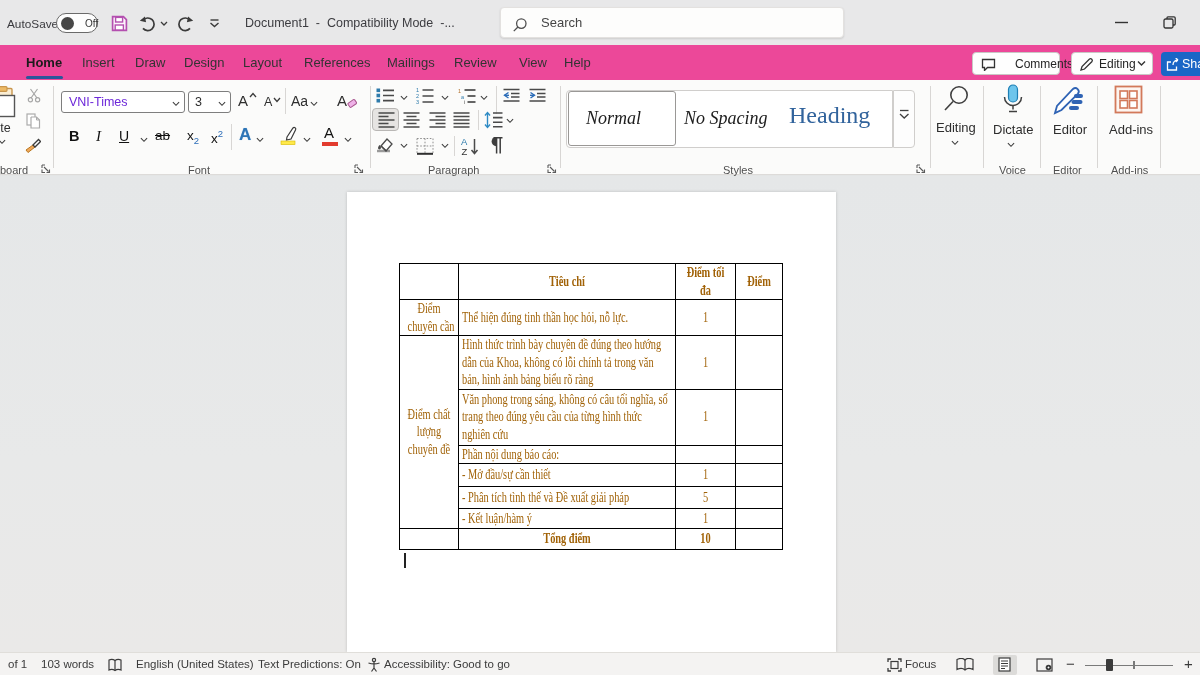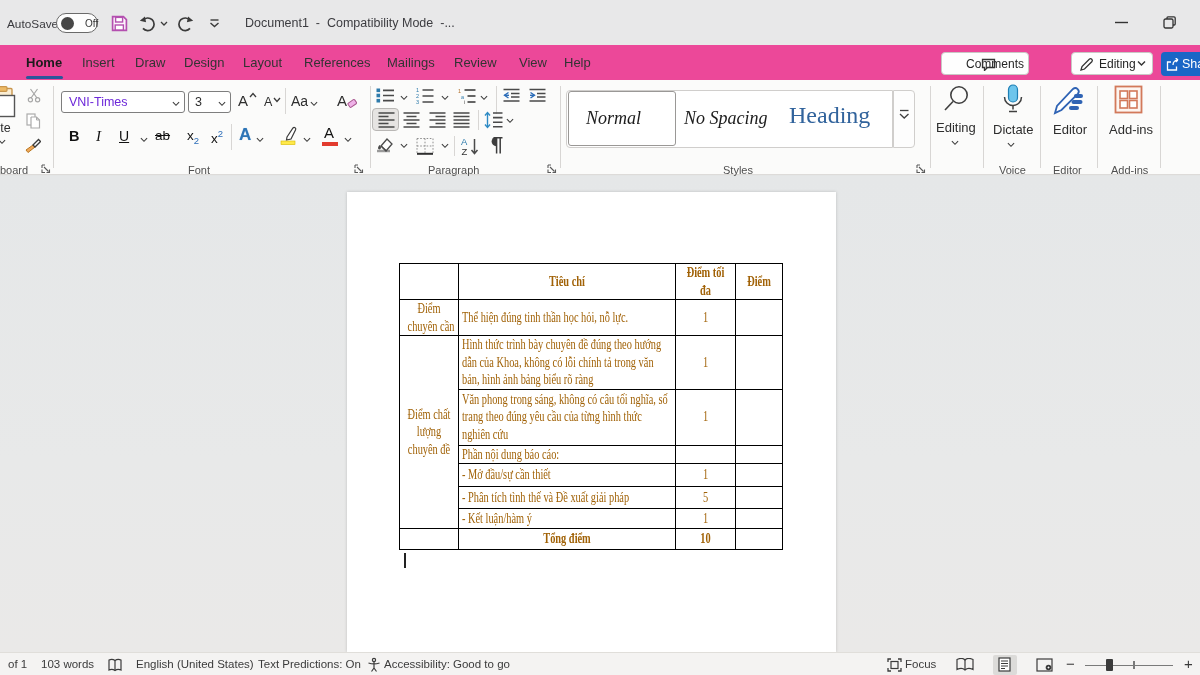--- a/index.html
+++ b/index.html
@@ -70,20 +70,27 @@
   <svg class="abs" style="left:176px;top:14px" width="19" height="19" viewBox="0 0 19 19">
     <path d="M14.0 6.2 A6.3 6.3 0 1 0 14.0 14.4" fill="none" stroke="#3b3b3b" stroke-width="1.7"></path>
     <path d="M12.1 2.5 L17.2 6.7 L10.9 8.3 z" fill="#3b3b3b"></path>
   </svg>
 
   <svg class="abs" style="left:209px;top:19px" width="11" height="9" viewBox="0 0 11 9">
     <path d="M1.5 1 h8" stroke="#3b3b3b" stroke-width="1.4"></path>
     <path d="M1.5 4 l4 3.5 l4 -3.5" fill="none" stroke="#3b3b3b" stroke-width="1.4"></path>
   </svg>
   <div id="title-text">Document1&nbsp; -&nbsp; Compatibility Mode&nbsp; -...</div>
+  <div id="searchbox">
+    <svg class="abs" style="left:11px;top:9px" width="16" height="16" viewBox="0 0 16 16">
+      <circle cx="9.3" cy="6.6" r="4.7" fill="none" stroke="#4f4f4f" stroke-width="1.3"></circle>
+      <path d="M5.9 10 L1.8 14.1" stroke="#4f4f4f" stroke-width="1.3"></path>
+    </svg>
+    <div class="stext">Search</div>
+  </div>
   <div id="avatar">NK</div>
 
   <svg class="abs" style="left:1115px;top:21px" width="13" height="3" viewBox="0 0 13 3">
       <path d="M0 1.5 h13" stroke="#333" stroke-width="1.4"></path>
     </svg>
 
   <svg class="abs" style="left:1163px;top:16px" width="13" height="13" viewBox="0 0 13 13">
     <rect x="1" y="3" width="9" height="9" fill="none" stroke="#333" stroke-width="1.3" rx="1.5"></rect>
     <path d="M4 3 v-1.2 a1 1 0 0 1 1-1 h6 a1.2 1.2 0 0 1 1.2 1.2 v6 a1 1 0 0 1 -1 1 h-1.2" fill="none" stroke="#333" stroke-width="1.3"></path>
   </svg>
@@ -94,21 +101,21 @@
   <div id="home-underline"></div>
   <div class="tab" style="left:82px">Insert</div>
   <div class="tab" style="left:135px">Draw</div>
   <div class="tab" style="left:184px">Design</div>
   <div class="tab" style="left:243px">Layout</div>
   <div class="tab" style="left:304px">References</div>
   <div class="tab" style="left:387px">Mailings</div>
   <div class="tab" style="left:454px">Review</div>
   <div class="tab" style="left:519px">View</div>
   <div class="tab" style="left:564px">Help</div>
-  <div class="tbtn" style="left:941px; width:88px; padding-left:24px;">Comments</div>
+  <div class="tbtn" style="left:972px; width:88px; padding-left:42px;">Comments</div>
   <svg class="abs" style="left:981px;top:13px" width="15" height="13" viewBox="0 0 15 13">
       <path d="M1.5 1.5 h12 v8 h-7 l-3 3 v-3 h-2 z" fill="none" stroke="#333" stroke-width="1.3"></path>
     </svg>
   <div class="tbtn" style="left:1071px; width:82px; padding-left:27px;">Editing</div>
   <svg class="abs" style="left:1079px;top:12px" width="15" height="15" viewBox="0 0 15 15">
       <path d="M2 13 l1-3.5 L10.5 2 a1.8 1.8 0 0 1 2.5 2.5 L5.5 12 z" fill="none" stroke="#333" stroke-width="1.3"></path>
     </svg>
   <svg class="abs" style="left:1137px;top:15px" width="9" height="7" viewBox="0 0 9 7">
       <path d="M1 1.5 l3.5 3.5 L8 1.5" fill="none" stroke="#333" stroke-width="1.4"></path>
     </svg>

